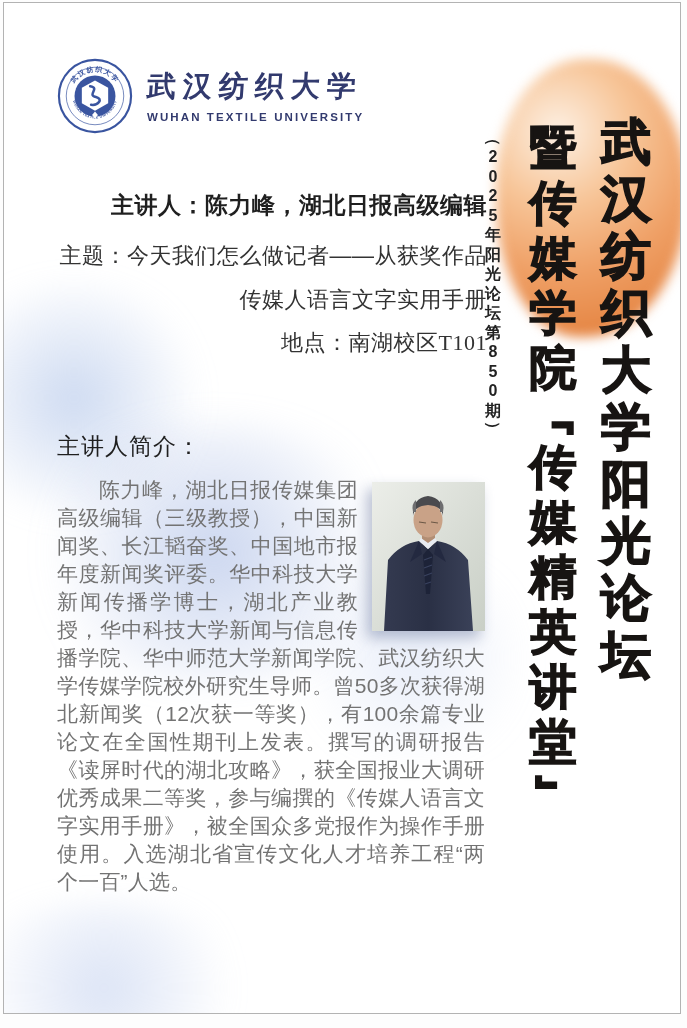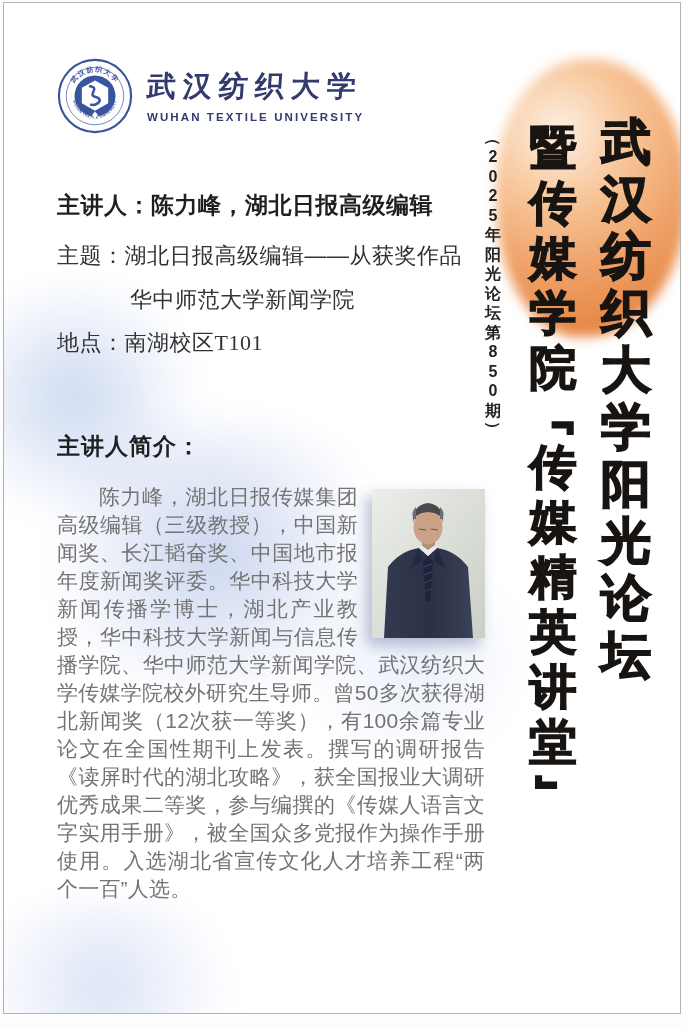--- a/index.html
+++ b/index.html
@@ -35,30 +35,30 @@
   .logo-seal { width:78px; height:78px; flex:none; }
   .logo-text { margin-left:13px; padding-top:10px; color:#323a6e; }
   .logo-cn { font-family:"DejaVu Serif","Liberation Serif",serif; font-weight:700;
              font-size:29px; letter-spacing:7px; white-space:nowrap; color:#323a6e;
              transform:skewX(-4deg); }
   .logo-en { font-size:11.5px; font-weight:700; letter-spacing:2.1px; margin-top:4px;
              white-space:nowrap; color:#323a6e; }
 
   
   .info { position:absolute; left:53px; top:188px; width:430px; z-index:3; color:#2d2d2d; }
-  .info .line { font-size:22px; line-height:28px; letter-spacing:0.5px; white-space:nowrap; }
+  .info .line { font-size:22px; line-height:28px; letter-spacing:0.5px; white-space:nowrap;text-align:right; }
   .info .speaker { font-weight:700; font-size:23px; color:#1f1f1f; margin-bottom:23px; }
   .info .topic1 { margin-bottom:16px; color:#333; }
   .info .topic2 { padding-left:73px; margin-bottom:15px; color:#333; }
   .info .loc { margin-bottom:14px; color:#333;font-family:Liberation Serif, serif; }
   .info .time { color:#333; }
 
   
   .bio { position:absolute; left:53px; top:428px; width:428px; z-index:3; }
-  .bio-heading { font-size:23px; font-weight:700; color:#1f1f1f; letter-spacing:1px; margin-bottom:21px; }
+  .bio-heading { font-size:23px; font-weight:400; color:#1f1f1f; letter-spacing:1px; margin-bottom:14px; }
   .bio-body { font-size:21px; line-height:28px; color:#737373; text-align:justify; }
   .bio-text { text-indent:2em; letter-spacing:0.2px; }
   .photo-wrap { float:right; width:113px; height:149px; margin:6px 0 10px 14px;
                 filter:drop-shadow(-5px 7px 7px rgba(100,115,155,0.45)); }
   .photo-wrap svg { display:block; width:113px; height:149px; }
 
   
   .vcol { position:absolute; display:flex; flex-direction:column; align-items:center; z-index:2; }
   .vchar { display:block; text-align:center; }
   .vt-main { left:592px; top:112px; width:60px; }
@@ -104,22 +104,22 @@
         <polygon points="40,56 43,59.5 40,63 37,59.5" fill="#ffffff"></polygon>
       </svg>
       <div class="logo-text">
         <div class="logo-cn">武汉纺织大学</div>
         <div class="logo-en">WUHAN TEXTILE UNIVERSITY</div>
       </div>
     </div>
 
     <div class="info">
       <div class="line speaker">主讲人：陈力峰，湖北日报高级编辑</div>
-      <div class="line topic1">主题：湖北日报高级编辑——从获奖作品</div>
-      <div class="line topic2">华中师范大学新闻学院</div>
+      <div class="line topic1">主题：今天我们怎么做记者——从获奖作品</div>
+      <div class="line topic2">传媒人语言文字实用手册</div>
       <div class="line loc">地点：南湖校区T101</div>
     </div>
 
     <div class="bio">
       <div class="bio-heading">主讲人简介：</div>
       <div class="bio-body">
         <div class="photo-wrap">
           <svg viewBox="0 0 113 149">
             <defs>
               <linearGradient id="pbg" x1="0" y1="0" x2="1" y2="1">

